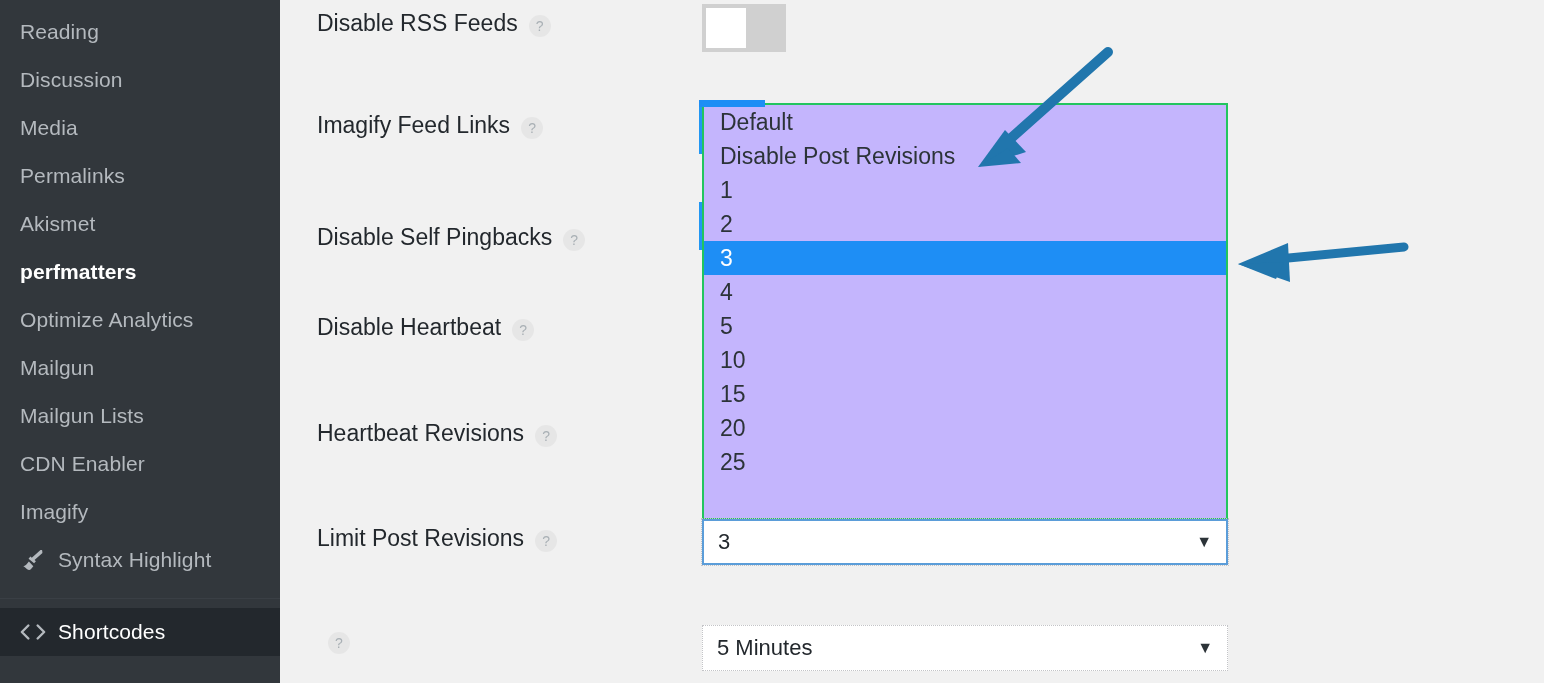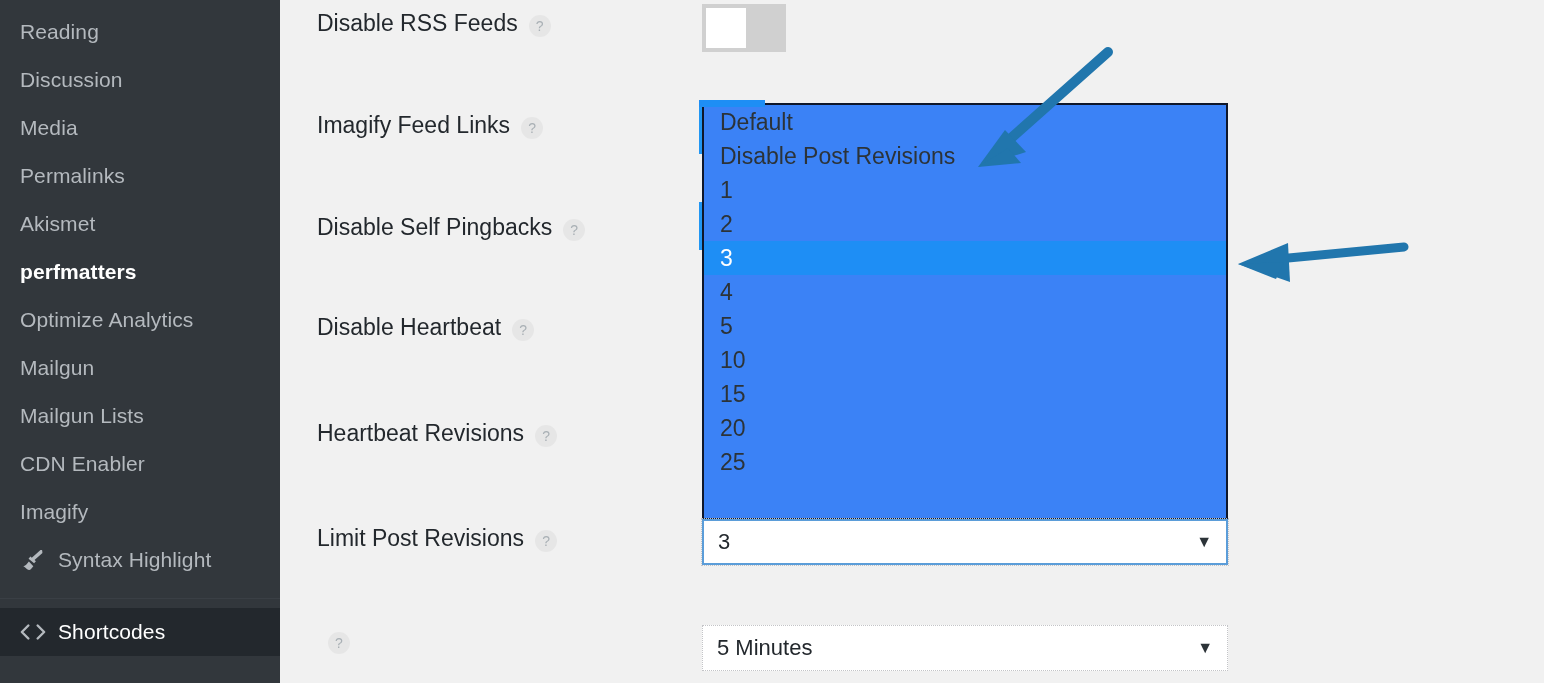--- a/index.html
+++ b/index.html
@@ -101,22 +101,22 @@
     line-height: 1;
   }
   .select-box.focused {
     border: 2px solid #5b9dd9;
     outline: 1px dotted #c3c4c7;
   }
 
   
   #dropdown-list {
     position: absolute;
-    background: #3b82f6;
-    border: 2px solid #0f172a;
+    background: #c4b5fd;
+    border: 2px solid #22c55e;
     overflow: hidden;
     z-index: 30;
   }
   #dropdown-list .opt {
     height: 34px;
     display: flex; align-items: center;
     padding-left: 16px;
     font-size: 23px;
     color: #2c3338;
     white-space: nowrap;
@@ -206,21 +206,21 @@
     <div class="field-label" style="left:37px; top:10px;">
       <span>Disable RSS Feeds</span>
       <span class="help-icon">?</span>
     </div>
 
     <div class="field-label" style="left:37px; top:112px;">
       <span>Imagify Feed Links</span>
       <span class="help-icon">?</span>
     </div>
 
-    <div class="field-label" style="left:37px; top:214px;">
+    <div class="field-label" style="left:37px; top:224px;">
       <span>Disable Self Pingbacks</span>
       <span class="help-icon">?</span>
     </div>
 
     <div class="field-label" style="left:37px; top:314px;">
       <span>Disable Heartbeat</span>
       <span class="help-icon">?</span>
     </div>
 
     <div class="field-label" style="left:37px; top:420px;">

